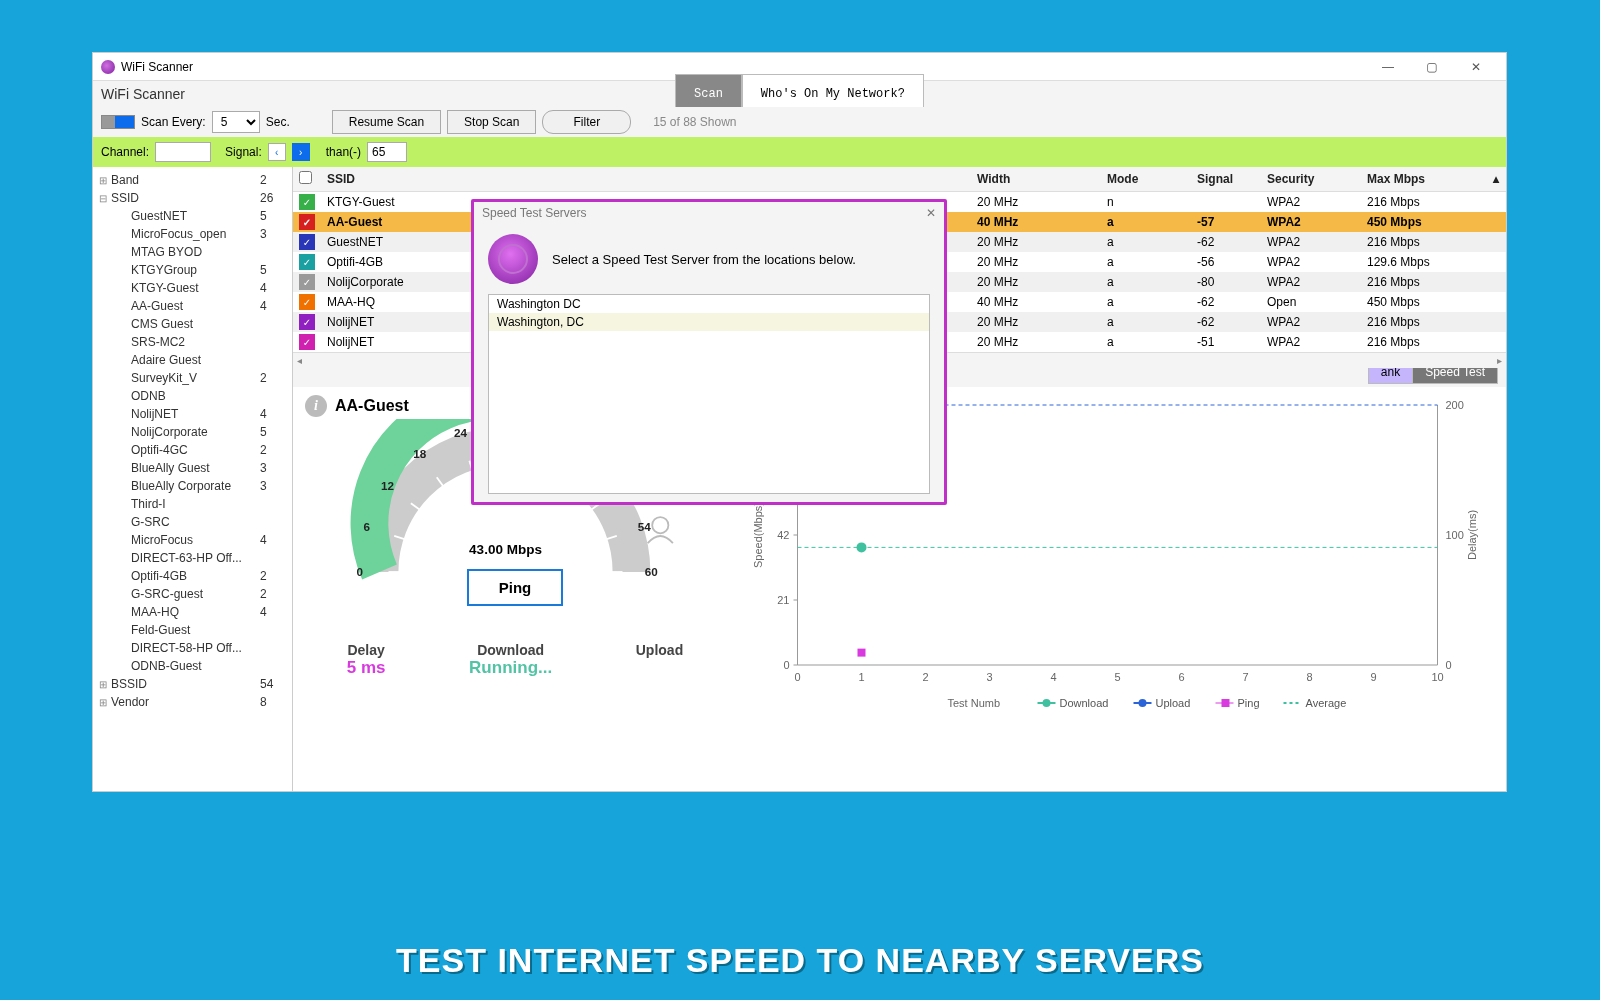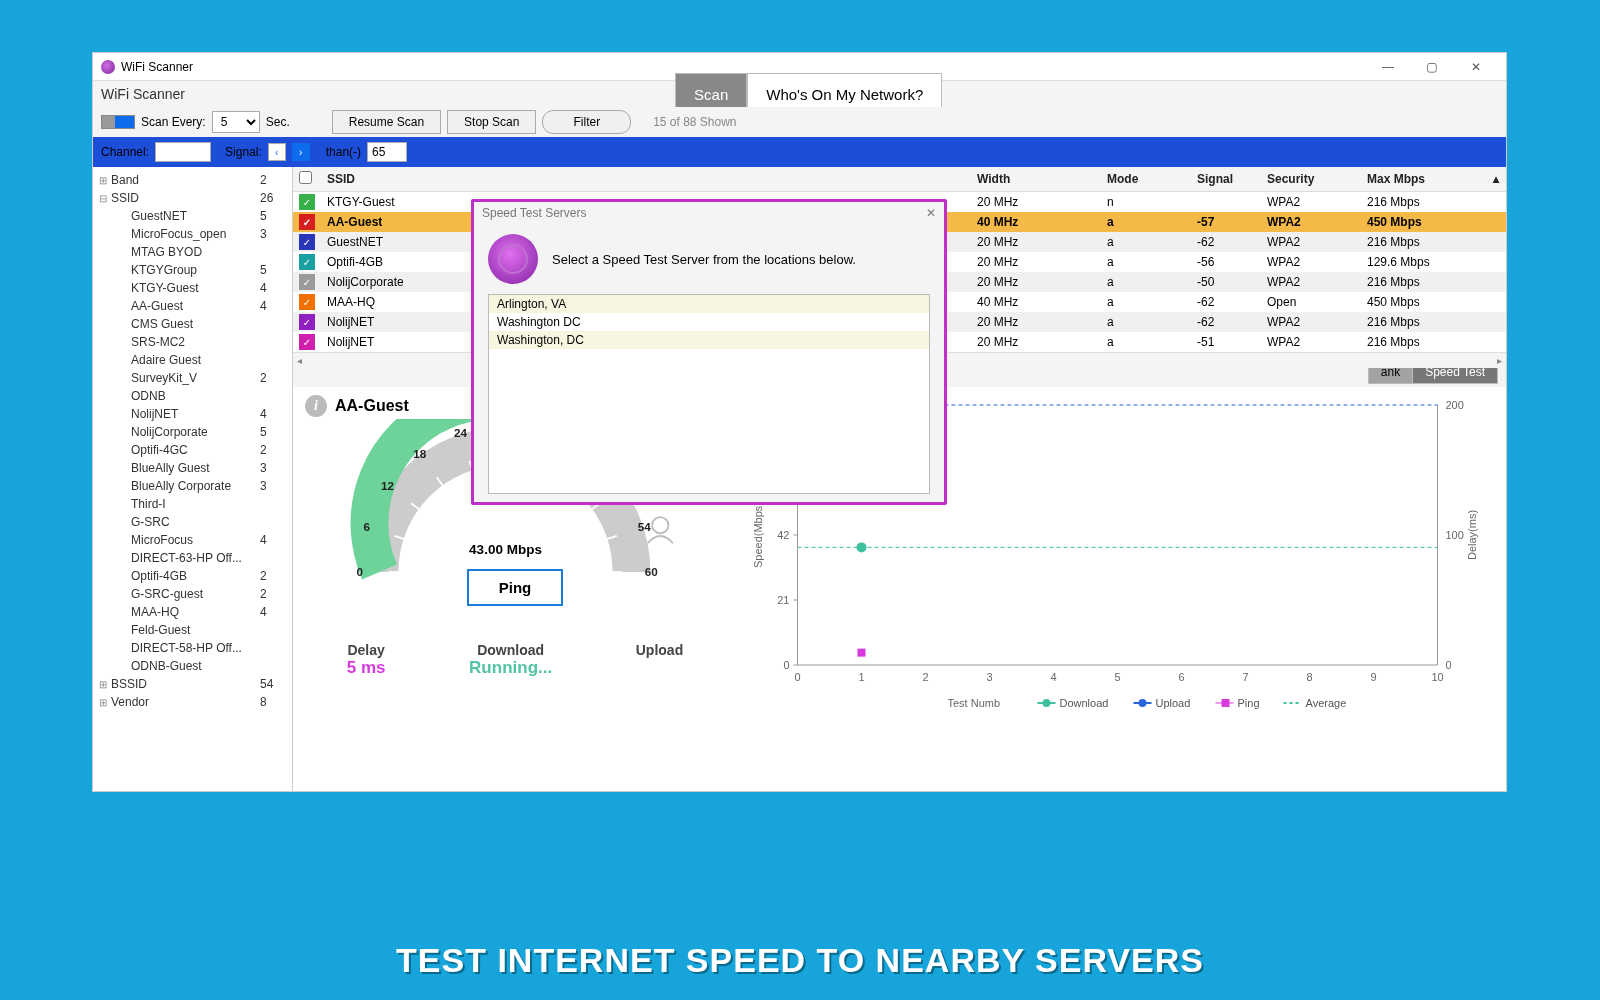--- a/index.html
+++ b/index.html
@@ -6,28 +6,28 @@
 body { font-family: "Segoe UI", Tahoma, sans-serif; font-size: 12px; background: #16a4da; width: 1600px; height: 1000px; overflow: hidden; position: relative; }
 .app-window { position: absolute; left: 92px; top: 52px; width: 1415px; height: 740px; background: #f4f4f4; border: 1px solid #ccc; display: flex; flex-direction: column; }
 .titlebar { height: 28px; background: #fff; display: flex; align-items: center; padding: 0 8px; justify-content: space-between; border-bottom: 1px solid #ddd; }
 .titlebar-left { display: flex; align-items: center; gap: 6px; }
 .purple-icon { width: 14px; height: 14px; border-radius: 50%; background: radial-gradient(circle at 40% 40%, #d070e0, #8020a0); }
 .titlebar-controls { display: flex; gap: 0; }
 .titlebar-controls .tb-btn { width: 44px; height: 26px; display: flex; align-items: center; justify-content: center; color: #555; cursor: default; }
 .subheader { height: 26px; display: flex; align-items: center; padding: 0 8px; background: #f4f4f4; }
 .subheader-title { font-size: 14px; color: #333; }
 .tab-buttons { display: flex; margin-left: 490px; }
-.tab-buttons button { border: 1px solid #bbb; background: #fff; font-size: 15px; padding: 12px 18px; cursor: default; }
+.tab-buttons button { border: 1px solid #bbb; background: #fff; font-size: 12px; padding: 12px 18px; cursor: default; font-family: Liberation Mono, monospace; }
 .tab-buttons button.active { background: #888; color: #fff; }
 .toolbar-row { height: 30px; display: flex; align-items: center; padding: 0 8px; gap: 6px; background: #f4f4f4; }
 .scan-indicator { width: 34px; height: 14px; background: linear-gradient(90deg, #999 0 40%, #0C6CEB 40% 100%); border: 1px solid #888; }
 select, input[type=text] { border: 1px solid #aaa; background: #fff; font-size: 12px; padding: 2px 4px; }
 .btn { border: 1px solid #aaa; background: #f0f0f0; font-size: 12px; padding: 4px 16px; cursor: default; }
 .shown-count { color: #888; margin-left: 16px; }
-.filter-row { height: 30px; display: flex; align-items: center; padding: 0 8px; gap: 6px; background: #1d4ed8; }
+.filter-row { height: 30px; display: flex; align-items: center; padding: 0 8px; gap: 6px; background: #bef264; }
 .arrow-btn { width: 18px; height: 18px; display: inline-flex; align-items: center; justify-content: center; font-size: 10px; }
 .arrow-left { background: #0C6CEB; color: #fff; }
 .arrow-right { background: #0C6CEB; color: #fff; }
 .main-content { flex: 1; display: flex; overflow: hidden; }
 .sidebar { width: 200px; border-right: 1px solid #ccc; background: #fff; padding: 4px; overflow: hidden; font-size: 12px; }
 .tree-row { display: flex; align-items: center; height: 18px; color: #333; padding-left: 2px; }
 .tree-row .tree-toggle { width: 12px; color: #888; font-size: 10px; }
 .tree-row .tree-label { flex: 1; overflow: hidden; white-space: nowrap; text-overflow: ellipsis; }
 .tree-row .tree-count { width: 28px; text-align: left; color: #333; }
 .tree-child { padding-left: 22px; }
@@ -35,21 +35,21 @@
 .table-wrapper { height: 190px; background: #fff; position: relative; }
 table.networks { width: 100%; border-collapse: collapse; font-size: 12px; }
 table.networks th { text-align: left; font-weight: normal; padding: 4px 6px; background: #f4f4f4; border-bottom: 1px solid #ddd; color: #222; font-weight: 600; }
 table.networks td { padding: 2px 6px; height: 19px; }
 table.networks tr.alt td { background: #f0f0f0; }
 table.networks tr.sel td { background: #f5b947; font-weight: 600; }
 .color-cb { width: 16px; height: 16px; display: inline-flex; align-items: center; justify-content: center; color: #fff; font-size: 10px; }
 .hscroll-stub { height: 16px; background: #f4f4f4; display: flex; align-items: center; justify-content: space-between; padding: 0 4px; border-top: 1px solid #ddd; }
 .hscroll-stub span { color: #888; font-size: 10px; }
 .tab-strip { height: 30px; display: flex; align-items: center; justify-content: flex-end; padding: 0 8px; gap: 0; }
-.detail-tab { border: 1px solid #bbb; background: #a3a3a3; padding: 4px 12px; font-size: 12px; }
+.detail-tab { border: 1px solid #bbb; background: #c4b5fd; padding: 4px 12px; font-size: 12px; }
 .detail-tab.active { background: #777; color: #fff; }
 .speedtest-area { flex: 1; display: flex; background: #fff; padding: 8px 12px; gap: 16px; }
 .gauge-panel { width: 420px; display: flex; flex-direction: column; }
 .info-header { display: flex; align-items: center; gap: 8px; font-size: 16px; font-weight: 700; margin-bottom: 8px; }
 .info-circle { width: 22px; height: 22px; border-radius: 50%; background: #bbb; color: #fff; display: flex; align-items: center; justify-content: center; font-size: 14px; font-family: Georgia, serif; font-style: italic; }
 .server-line { display: flex; align-items: center; gap: 8px; font-size: 14px; font-weight: 600; margin-left: 240px; margin-top: -28px; margin-bottom: 6px; color: #333; }
 .cloud-icon { width: 20px; height: 14px; border-radius: 8px; background: #ddd; position: relative; }
 .gauge-svg { width: 410px; height: 180px; }
 .stop-btn { border: 2px solid #1a7ad9; background: #fff; color: #000; font-size: 15px; font-weight: 600; padding: 8px 30px; margin: 0 auto; display: block; margin-top: -30px; cursor: default; }
 .result-row { display: flex; justify-content: space-around; margin-top: 36px; text-align: center; }
@@ -333,21 +333,21 @@
                 <td>WPA2</td>
                 <td>129.6 Mbps</td>
                 <td></td>
               </tr>
               <tr class="alt">
                 <td><span class="color-cb" style="background:#9a9a9a">✓</span></td>
                 <td>NolijCorporate</td>
                 <td></td>
                 <td>20 MHz</td>
                 <td>a</td>
-                <td>-50</td>
+                <td>-80</td>
                 <td>WPA2</td>
                 <td>216 Mbps</td>
                 <td></td>
               </tr>
               <tr>
                 <td><span class="color-cb" style="background:#f07000">✓</span></td>
                 <td>MAA-HQ</td>
                 <td></td>
                 <td>40 MHz</td>
                 <td>a</td>
@@ -510,21 +510,20 @@
     <div class="modal-title">
       <span>Speed Test Servers</span>
       <span style="cursor:default;">✕</span>
     </div>
     <div class="modal-body">
       <div class="modal-header-row">
         <div class="big-purple-icon"></div>
         <span style="font-size:13px;">Select a Speed Test Server from the locations below.</span>
       </div>
       <div class="server-list" id="server-list">
-          <div class="alt">Arlington, VA</div>
           <div>Washington DC</div>
           <div class="alt">Washington, DC</div>
         </div>
     </div>
   </div>
 </div>
 
 <div class="banner">
   <div class="banner-text">TEST INTERNET SPEED TO NEARBY SERVERS</div>
 </div>

